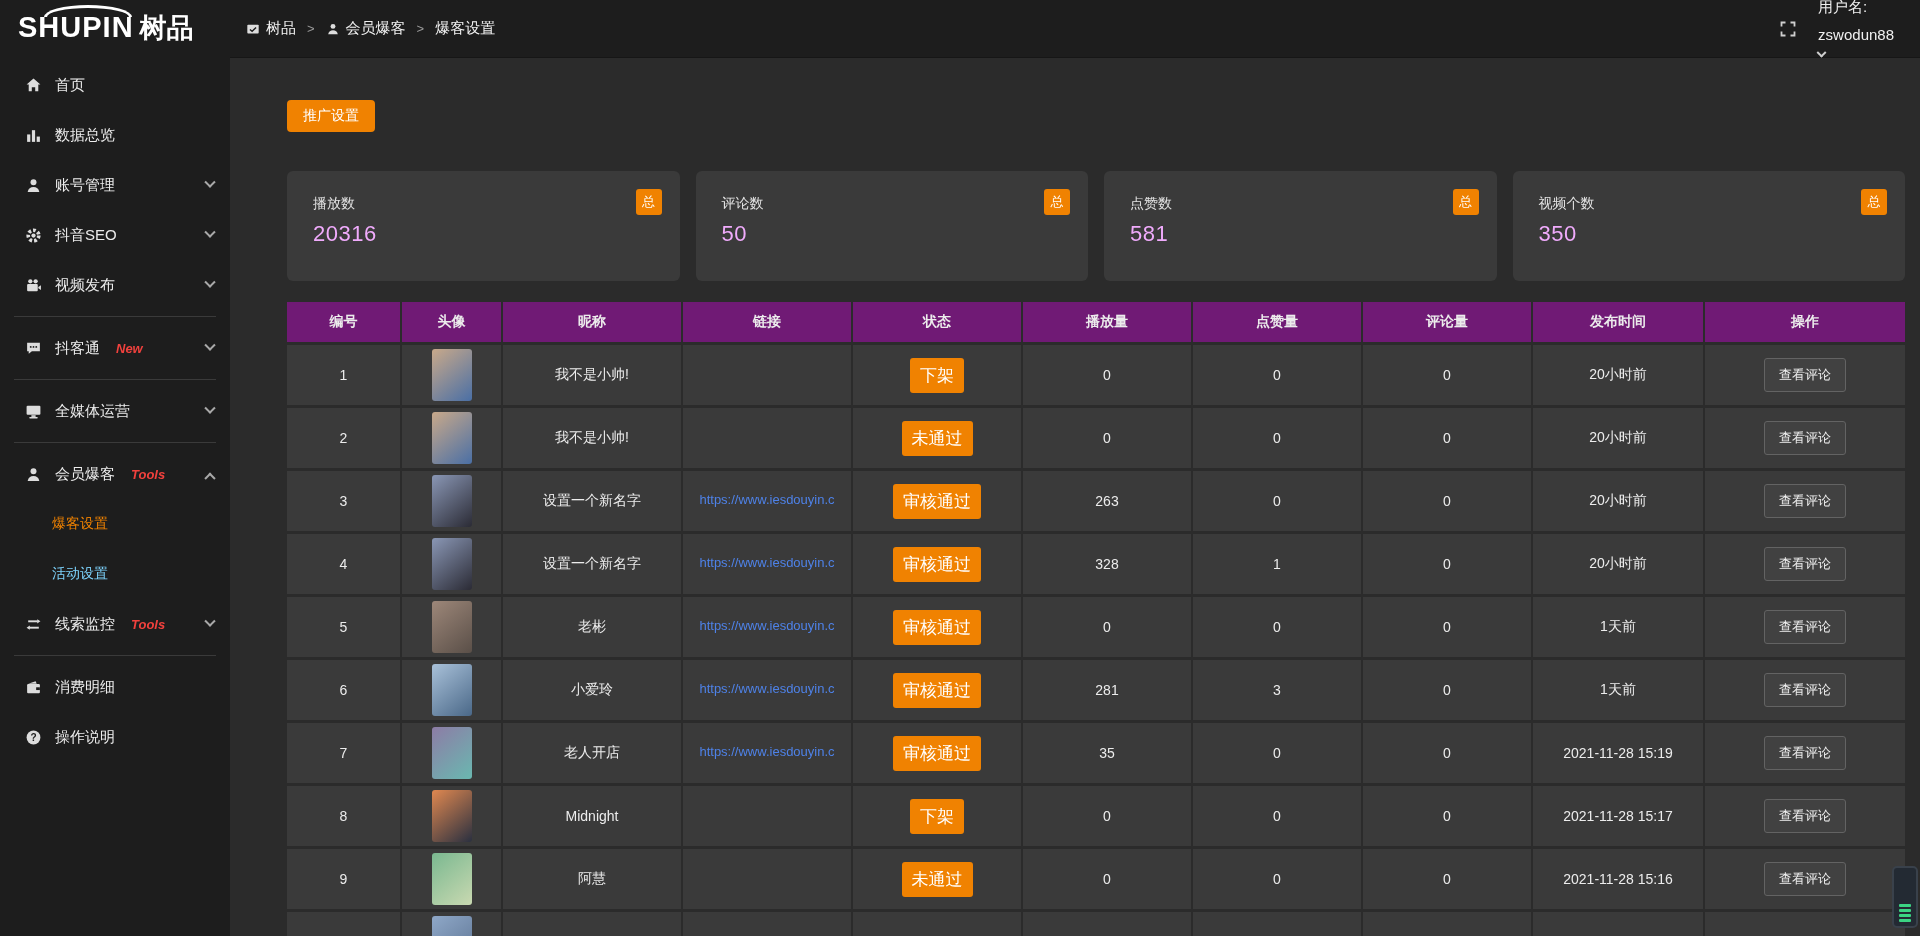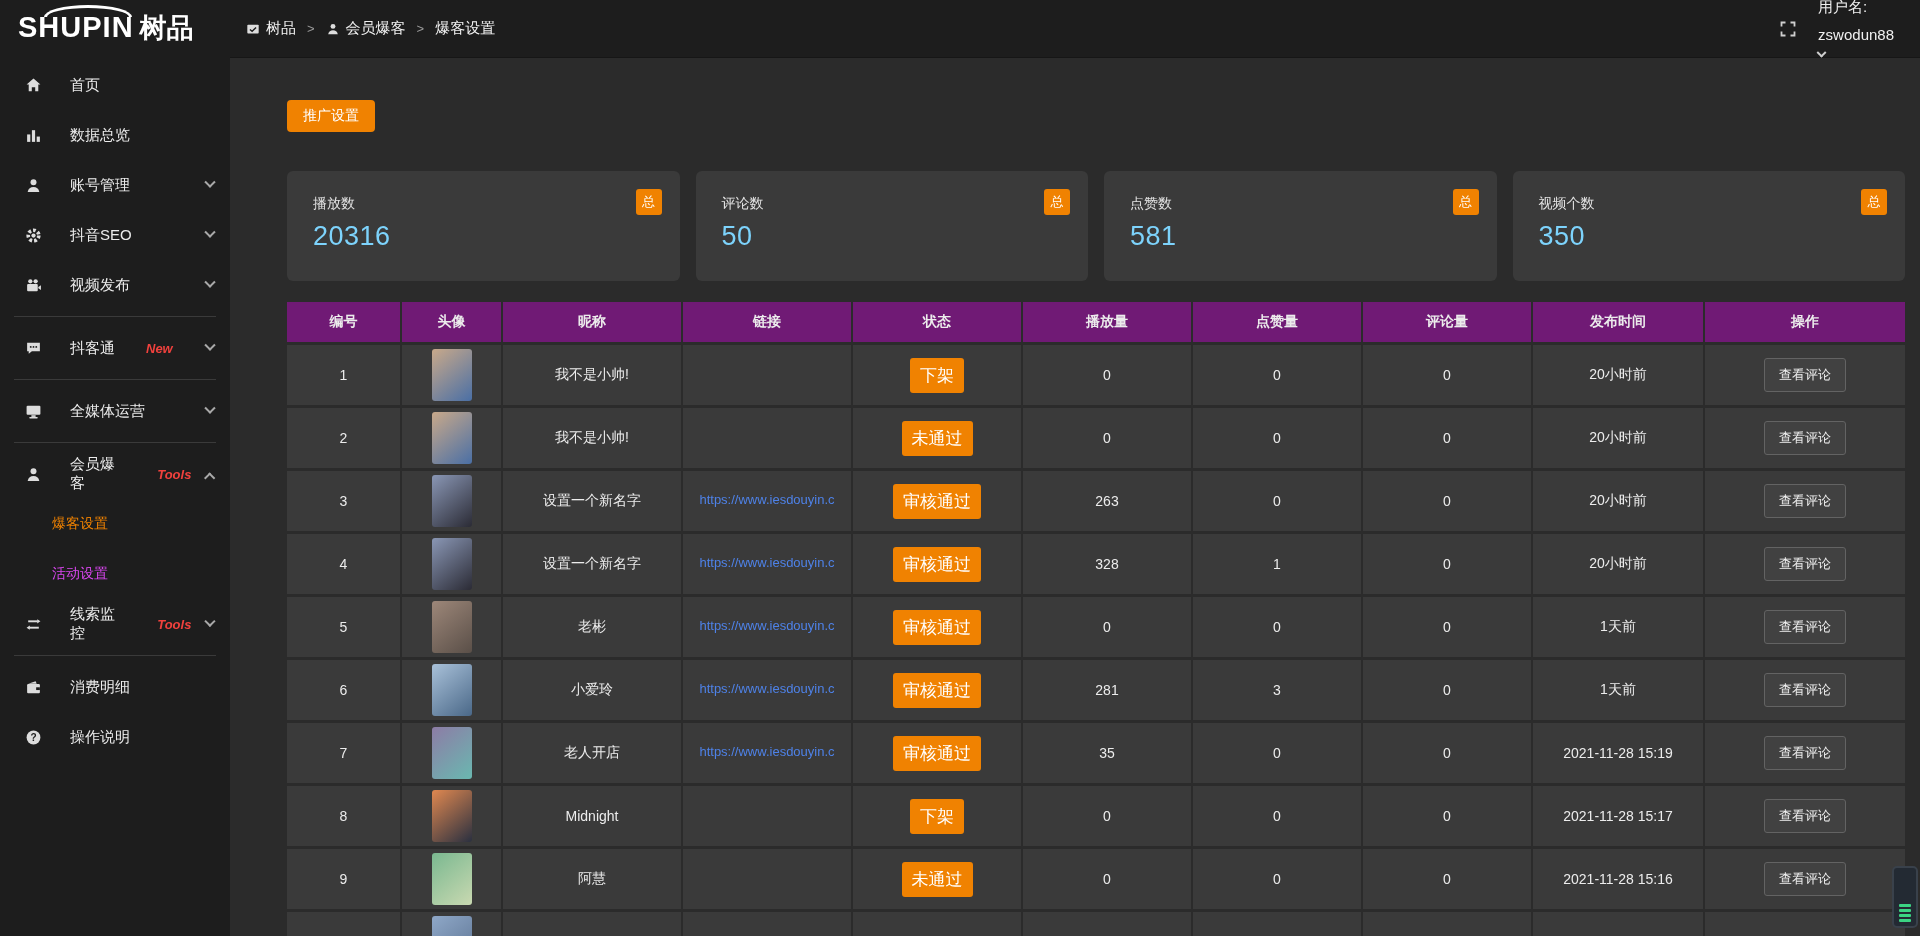--- a/index.html
+++ b/index.html
@@ -8,29 +8,29 @@
   .app { display:flex; width:1920px; height:936px; position:relative; }
 
   
   .sidebar { width:230px; min-width:230px; background:#1d1d1d; height:936px; overflow:hidden; }
   .logo { height:58px; position:relative; padding:10px 0 0 18px; white-space:nowrap; cursor:pointer; }
   .logo-arc { position:absolute; left:44px; top:5px; width:88px; height:12px;
     border:3px solid #fff; border-bottom:none; border-radius:100% 100% 0 0 / 200% 200% 0 0; }
   .logo-en { font-size:29px; font-weight:800; letter-spacing:1px; color:#fff; }
   .logo-cn { font-size:27px; font-weight:800; color:#fff; margin-left:6px; }
   .menu { padding-top:2px; }
-  .menu-item { height:50px; display:flex; align-items:center; padding:0 16px 0 24px; cursor:pointer;gap:15px; }
+  .menu-item { height:50px; display:flex; align-items:center; padding:0 16px 0 24px; cursor:pointer; }
   .mi-icon { width:18px; height:18px; margin-right:13px; display:inline-flex; align-items:center; justify-content:center; flex:none; }
   .mi-icon svg { width:17px; height:17px; }
   .mi-label { font-size:15px; color:#ececec; }
   .mi-tag { font-size:13px; font-weight:700; font-style:italic; margin-left:16px; }
   .mi-tag:empty { display:none; }
   .mi-chevron { margin-left:auto; width:8px; height:8px; border-right:2px solid #a9a9a9; border-bottom:2px solid #a9a9a9; transform:rotate(45deg) translate(-2px,-2px); }
   .mi-chevron.up { transform:rotate(-135deg) translate(-3px,-3px); }
-  .submenu-item { height:50px; display:flex; align-items:center; padding-left:52px; font-size:14px; color:#d946ef; cursor:pointer; }
+  .submenu-item { height:50px; display:flex; align-items:center; padding-left:52px; font-size:14px; color:#7dd3fc; cursor:pointer; }
   .submenu-item.active { color:#f08201; }
   .menu-divider { height:1px; background:#3a3a3a; margin:6px 14px; }
 
   
   .main { flex:1; display:flex; flex-direction:column; }
   .topbar { height:58px; background:#1d1d1d; border-bottom:1px solid #161616; display:flex; align-items:center; padding:0 26px 0 16px; }
   .breadcrumb { display:flex; align-items:center; gap:11px; font-size:15px; color:#f2f2f2; }
   .crumb { display:flex; align-items:center; gap:6px; cursor:pointer; }
   .crumb-sep { color:#9a9a9a; font-size:13px; }
   .bc-icon svg { width:14px; height:14px; display:block; }
@@ -40,21 +40,21 @@
   .user-chip { display:flex; align-items:flex-start; gap:9px; font-size:15px; color:#f0f0f0; cursor:pointer;flex-direction:column; }
   .tb-chevron { width:7px; height:7px; border-right:2px solid #cfcfcf; border-bottom:2px solid #cfcfcf; transform:rotate(45deg) translate(-2px,-2px); }
 
   .content { flex:1; padding:42px 15px 0 57px; background:#2b2b2b; }
   .promo-btn { background:#f08201; color:#fff; border:none; border-radius:4px; height:32px; padding:0 16px; font-size:14px; cursor:pointer; font-family:inherit; }
 
   
   .stats { display:flex; gap:16px; margin-top:39px; }
   .stat-card { flex:1; height:110px; background:#3a3a3a; border-radius:6px; position:relative; padding:24px 24px 0 26px; }
   .stat-label { font-size:14px; color:#e3e3e3; }
-  .stat-value { font-size:27px; color:#7dd3fc; margin-top:8px; letter-spacing:0.5px; }
+  .stat-value { font-size:22px; color:#f0abfc; margin-top:8px; letter-spacing:0.5px; }
   .stat-badge { position:absolute; top:18px; right:18px; width:26px; height:26px; line-height:26px; text-align:center;
     background:#f08201; color:#fff; font-size:13px; border-radius:3px; }
 
   
   .table-wrap { margin-top:21px; }
   table { border-collapse:separate; border-spacing:0; table-layout:fixed; width:1618px; }
   th, td { background:#3a3a3a; border-right:2px solid #2b2b2b; border-bottom:3px solid #2b2b2b;
     text-align:center; vertical-align:middle; font-size:14px; color:#ececec; overflow:hidden; }
   th:last-child, td:last-child { border-right:none; }
   th { height:43px; font-weight:700; background:#701a75; }

